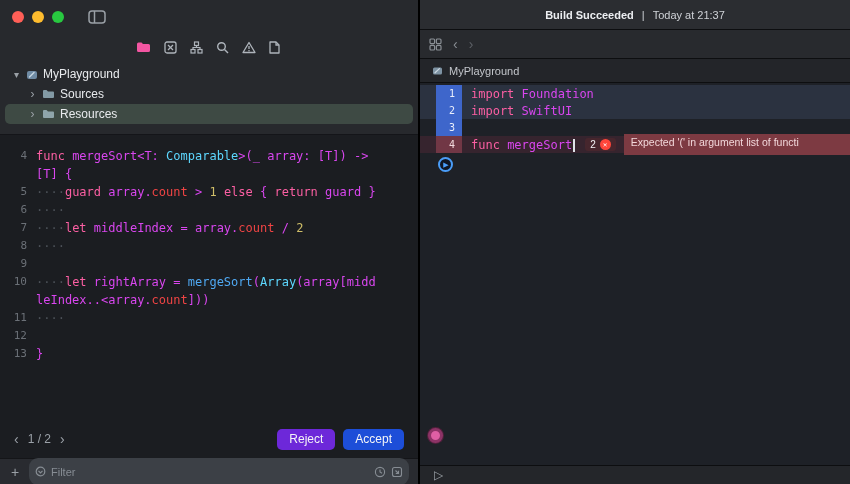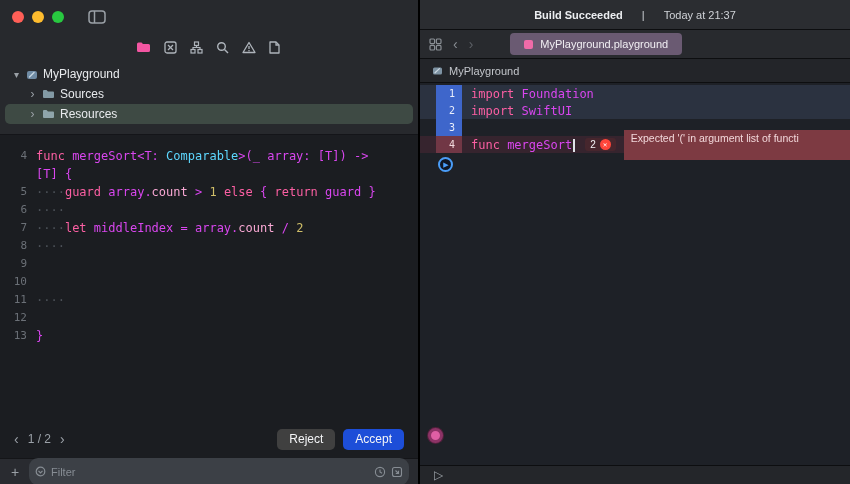--- a/index.html
+++ b/index.html
@@ -24,56 +24,56 @@
   .tree-row.selected { background:#3e4a44; }
   .disclosure { color:#9aa0a6; font-size:10px; width:9px; text-align:center; }
   .tree-row.child .disclosure { font-size:12px; }
   
   .suggestion { flex:1; background:#1b1d21; display:flex; flex-direction:column; overflow:hidden; border-top:1px solid #141519; }
   .sug-code { padding:12px 8px 0 6px; font-family:"DejaVu Sans Mono", monospace; font-size:12px; line-height:18px; }
   .code-row { display:flex; align-items:flex-start; }
   .gutter { width:30px; flex:none; text-align:right; padding-right:9px; color:#6b7077; font-size:11px; line-height:18px; }
   .sug-text { width:345px; flex:none; white-space:pre-wrap; word-break:break-all; }
   .tok-k{ color:#fc5fa3; } .tok-p{ color:#d946ef; } .tok-t{ color:#5dd8ff;margin-top:44px; }
-  .tok-c{ color:#4fa8f2; } .tok-pr{ color:#f9a8d4; } .tok-n{ color:#d0bf69; } .tok-d{ color:#4c5158; }
+  .tok-c{ color:#4fa8f2; } .tok-pr{ color:#ef4444; } .tok-n{ color:#d0bf69; } .tok-d{ color:#4c5158; }
   .sug-footer { margin-top:auto; height:38px; flex:none; display:flex; align-items:center; padding:0 14px; gap:8px; }
   .pager { display:flex; align-items:center; gap:9px; color:#9ba1a8; font-size:12px; }
   .pager button { background:none; border:none; color:#9ba1a8; font-size:14px; cursor:pointer; padding:0; }
   .spacer { flex:1; }
   .btn { border:none; border-radius:5px; height:21px; padding:0 12px; font-size:12px; color:#f4f5f7; cursor:pointer; font-family:"Liberation Sans",sans-serif; }
-  .btn.reject { background:#404040; }
+  .btn.reject { background:#6d28d9; }
   .btn.accept { background:#1d4ed8; }
   .filterbar { height:26px; flex:none; background:#292b30; border-top:1px solid #141518; display:flex; align-items:center; padding:0 9px; gap:8px; }
   .plus-btn { background:none; border:none; color:#9aa0a6; font-size:14px; cursor:pointer; padding:0; width:12px; }
   .filter-field { flex:1; height:27px; background:#3c4046; border-radius:9px; display:flex; align-items:center; padding:0 6px; gap:5px; }
   .filter-field input { flex:1; background:transparent; border:none; outline:none; color:#c8ccd2; font-size:11px; font-family:"Liberation Sans",sans-serif; }
   .filter-field input::placeholder { color:#878d94; }
   
   .right { flex:1; display:flex; flex-direction:column; background:#1e2127; min-width:0; }
-  .statusbar { height:30px; flex:none; background:#2b2d31; border-bottom:1px solid #0d0e10; display:flex; align-items:center; justify-content:center; gap:19px; font-size:11px; color:#cfd2d7; }
+  .statusbar { height:30px; flex:none; background:#2b2d31; border-bottom:1px solid #0d0e10; display:flex; align-items:center; justify-content:center; gap:8px; font-size:11px; color:#cfd2d7; }
   .statusbar .primary { font-weight:bold; color:#eceef1; }
   .tabbar { height:29px; flex:none; background:#282a2e; border-bottom:1px solid #0d0e10; display:flex; align-items:center; padding:0 9px; gap:11px; }
   .nav-chev { background:none; border:none; color:#8a8f95; font-size:14px; cursor:pointer; padding:0; }
   .nav-chev.fwd { color:#5d6167; }
   .tab { margin-left:26px; height:22px; background:#6a5a72; border-radius:4px; display:flex; align-items:center; gap:7px; padding:0 14px; font-size:11px; color:#f1eff3; cursor:pointer; border:none; }
   .tab-file-icon { width:9px; height:9px; border-radius:2px; background:#ef6ba8; flex:none; }
   .breadcrumbbar { height:24px; flex:none; background:#232529; border-bottom:1px solid #0d0e10; display:flex; align-items:center; gap:6px; padding:0 12px; font-size:11px; color:#c3c6cb; }
   .editor { flex:1; position:relative; font-family:"DejaVu Sans Mono", monospace; font-size:12px; overflow:hidden; padding-top:2px; }
   .ed-row { display:flex; align-items:center; height:17px; }
   .ed-gutter { margin-left:16px; width:26px; flex:none; text-align:right; padding-right:7px; font-size:10px; color:#858b93; line-height:17px; }
   .g-blue { background:#3e66cb; color:#e9eefb; }
   .g-red { background:#713745; color:#f3dade; }
   .r-blue { background:#2b3240; }
   .r-red { background:#36242e; }
   .ed-text { flex:none; white-space:pre; padding-left:9px; color:#eceef1; }
   .caret { display:inline-block; width:2px; height:13px; background:#dfe3e9; vertical-align:text-bottom; margin-left:1px; }
   .err-pill { display:inline-flex; align-items:center; gap:4px; margin-left:10px; background:#46262d; border-radius:3px; padding:1px 5px; flex:none; cursor:pointer; }
   .err-num { color:#f3f4f6; font-size:10px; font-family:"Liberation Sans",sans-serif; }
   .err-dot { width:11px; height:11px; border-radius:50%; background:#ff453a; color:#fff; font-size:7px; display:flex; align-items:center; justify-content:center; }
-  .err-banner { flex:1; margin-left:8px; background:#7d3a42; color:#f2d7da; font-size:10.5px; font-family:"Liberation Sans",sans-serif; line-height:17px; height:30px; padding:0 7px; white-space:nowrap; overflow:hidden; min-width:0; }
+  .err-banner { flex:1; margin-left:8px; background:#7d3a42; color:#f2d7da; font-size:10.5px; font-family:"Liberation Sans",sans-serif; line-height:17px; height:21px; padding:0 7px; white-space:nowrap; overflow:hidden; min-width:0; }
   .play-btn { position:absolute; left:18px; top:74px; width:15px; height:15px; border-radius:50%; border:2px solid #4a9df8; background:#101623; display:flex; align-items:center; justify-content:center; cursor:pointer; padding:0; }
   .play-btn span { color:#4a9df8; font-size:7px; line-height:1; margin-left:1px; }
   .pink-dot { position:absolute; left:8px; top:345px; width:15px; height:15px; border-radius:50%; background:#df5fa4; border:3px solid #8d3366; box-shadow:0 0 0 1px #51203c; }
   .bottombar { height:19px; flex:none; background:#24262a; border-top:1px solid #0d0e10; display:flex; align-items:center; padding:0 14px; }
   .run-btn { background:none; border:none; color:#9aa0a6; font-size:12px; cursor:pointer; padding:0; line-height:1; }
   svg { display:block; }
 </style>
 </head>
 <body>
 
@@ -202,20 +202,21 @@
           </div>
           <div class="code-row">
             <span class="gutter">8</span>
             <span class="code-text sug-text"><span class="tok-d">····</span></span>
           </div>
           <div class="code-row">
             <span class="gutter">9</span>
           </div>
           <div class="code-row">
             <span class="gutter">10</span>
+            <span class="code-text sug-text"><span class="tok-d">····</span><span class="tok-k">let</span><span class="tok-p"> rightArray = </span><span class="tok-c">mergeSort</span><span class="tok-p">(</span><span class="tok-t">Array</span><span class="tok-p">(array[middleIndex..&lt;array.</span><span class="tok-pr">count</span><span class="tok-p">]))</span></span>
           </div>
           <div class="code-row">
             <span class="gutter">11</span>
             <span class="code-text sug-text"><span class="tok-d">····</span></span>
           </div>
           <div class="code-row">
             <span class="gutter">12</span>
           </div>
           <div class="code-row">
             <span class="gutter">13</span>
@@ -274,24 +275,20 @@
           <svg width="13" height="13" viewBox="0 0 13 13">
               <rect x="1" y="1" width="4.6" height="4.6" rx="1" fill="none" stroke="#8a8f95" stroke-width="1.2"></rect>
               <rect x="7.4" y="1" width="4.6" height="4.6" rx="1" fill="none" stroke="#8a8f95" stroke-width="1.2"></rect>
               <rect x="1" y="7.4" width="4.6" height="4.6" rx="1" fill="none" stroke="#8a8f95" stroke-width="1.2"></rect>
               <rect x="7.4" y="7.4" width="4.6" height="4.6" rx="1" fill="none" stroke="#8a8f95" stroke-width="1.2"></rect>
             </svg>
         </span>
       </button>
       <button class="nav-chev">‹</button>
       <button class="nav-chev fwd">›</button>
-      <button class="tab">
-        <span class="tab-file-icon"></span>
-        <span>MyPlayground.playground</span>
-      </button>
     </div>
 
     <div class="breadcrumbbar">
       <span>
         <svg width="11" height="10" viewBox="0 0 11 10">
             <rect x="1" y="1.5" width="9" height="7" rx="1.5" fill="#7e93a3"></rect>
             <path d="M3 6.8 L7.4 2.6" stroke="#cdd9e2" stroke-width="1.2" stroke-linecap="round"></path>
           </svg>
       </span>
       <span>MyPlayground</span>

